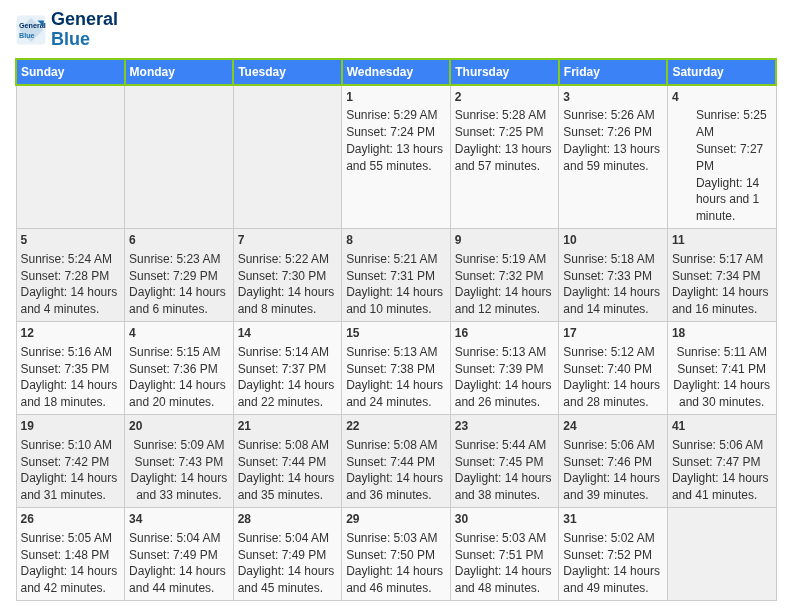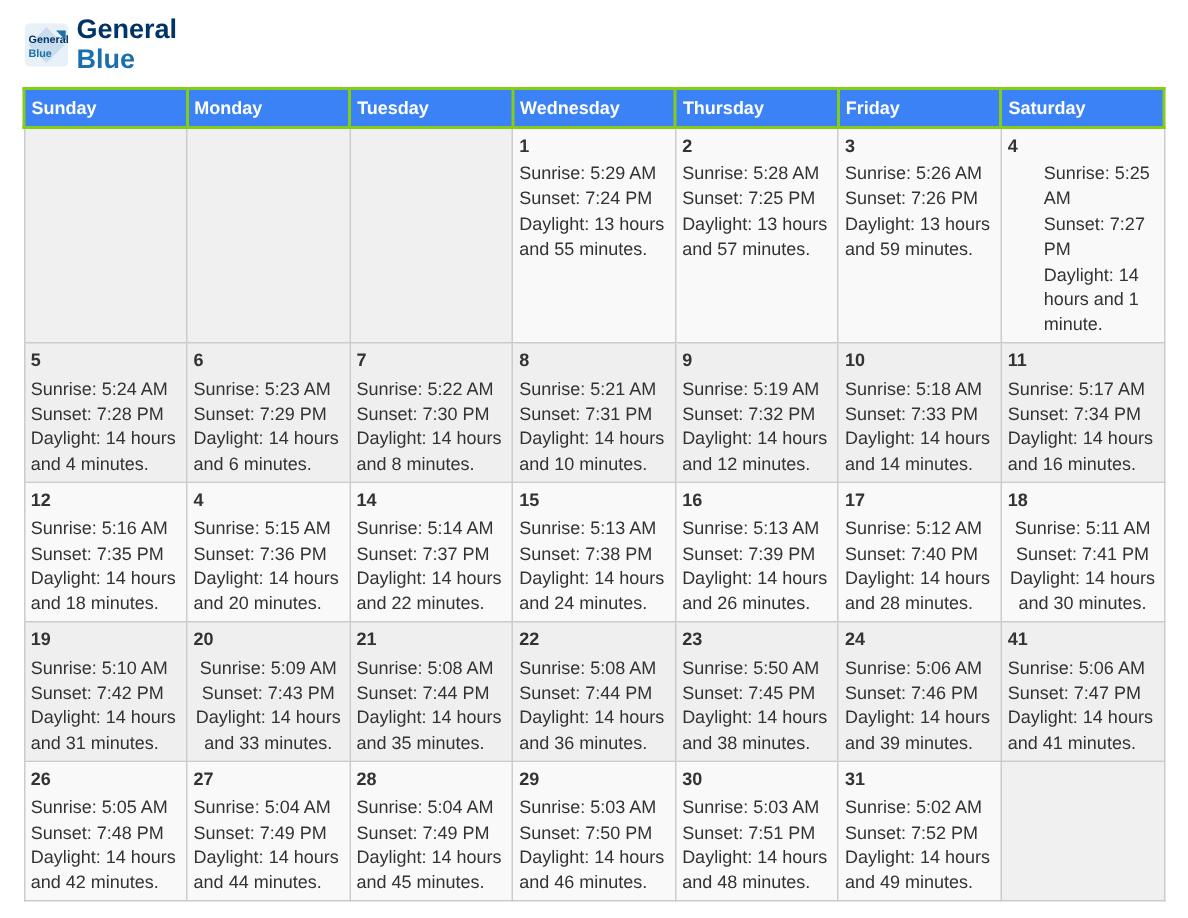--- a/index.html
+++ b/index.html
@@ -257,46 +257,46 @@
 Daylight: 14 hours and 35 minutes.</div>
         </td>
         <td>
           <span class="day-number">22</span>
           <div class="day-info" style="white-space: pre-line;">Sunrise: 5:08 AM
 Sunset: 7:44 PM
 Daylight: 14 hours and 36 minutes.</div>
         </td>
         <td>
           <span class="day-number">23</span>
-          <div class="day-info" style="white-space: pre-line;">Sunrise: 5:50 AM
+          <div class="day-info" style="white-space: pre-line;">Sunrise: 5:44 AM
 Sunset: 7:45 PM
 Daylight: 14 hours and 38 minutes.</div>
         </td>
         <td>
           <span class="day-number">24</span>
           <div class="day-info" style="white-space: pre-line;">Sunrise: 5:06 AM
 Sunset: 7:46 PM
 Daylight: 14 hours and 39 minutes.</div>
         </td>
         <td>
           <span class="day-number">41</span>
           <div class="day-info" style="white-space: pre-line;">Sunrise: 5:06 AM
 Sunset: 7:47 PM
 Daylight: 14 hours and 41 minutes.</div>
         </td>
       </tr>
       <tr>
         <td>
           <span class="day-number">26</span>
           <div class="day-info" style="white-space: pre-line;">Sunrise: 5:05 AM
-Sunset: 7:48 PM
+Sunset: 1:48 PM
 Daylight: 14 hours and 42 minutes.</div>
         </td>
         <td>
-          <span class="day-number">27</span>
+          <span class="day-number">34</span>
           <div class="day-info" style="white-space: pre-line;">Sunrise: 5:04 AM
 Sunset: 7:49 PM
 Daylight: 14 hours and 44 minutes.</div>
         </td>
         <td>
           <span class="day-number">28</span>
           <div class="day-info" style="white-space: pre-line;">Sunrise: 5:04 AM
 Sunset: 7:49 PM
 Daylight: 14 hours and 45 minutes.</div>
         </td>

